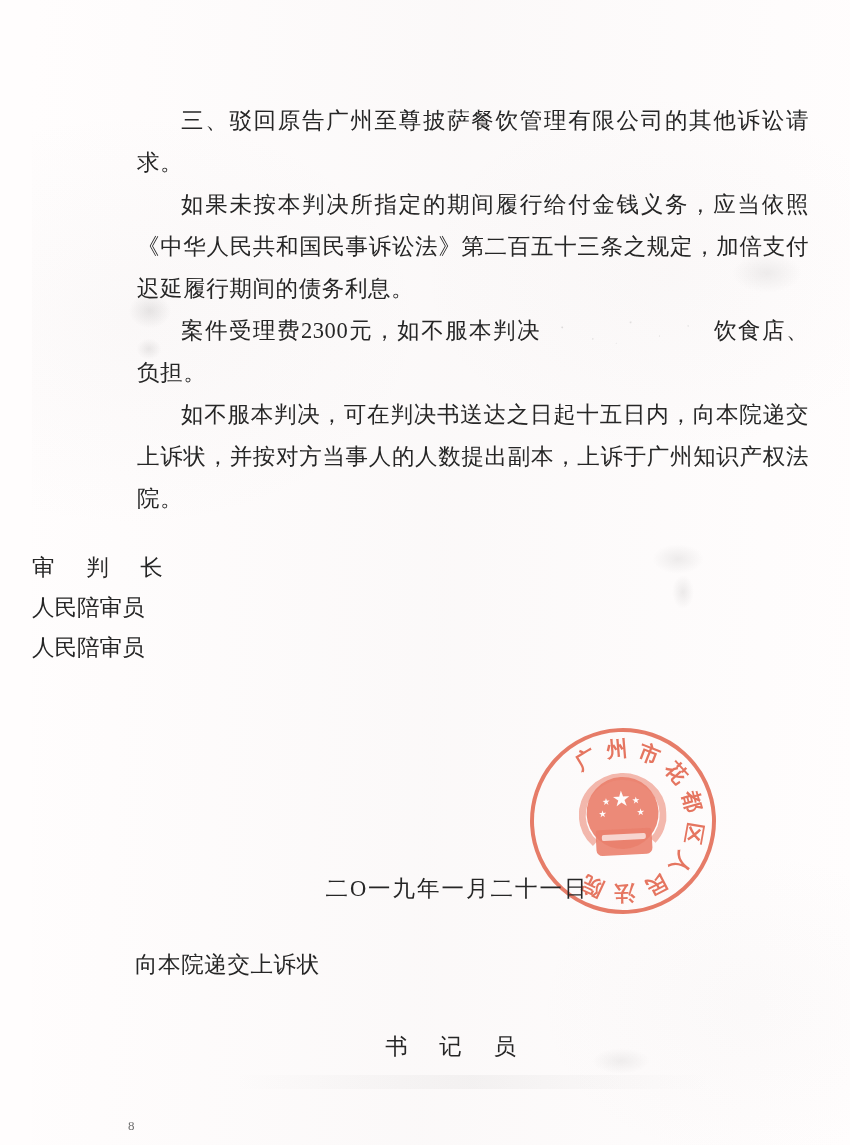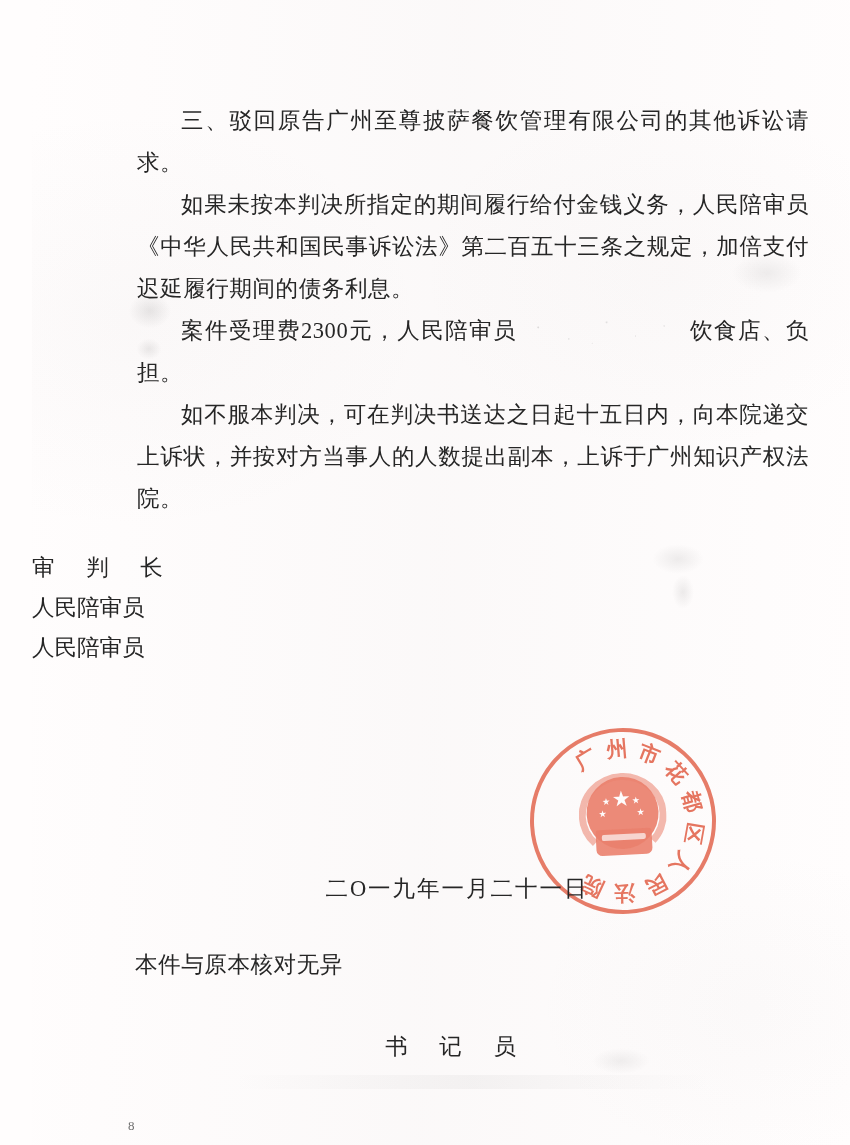--- a/index.html
+++ b/index.html
@@ -263,23 +263,23 @@
   <div class="smudge c"></div>
   <div class="smudge d"></div>
   <div class="smudge e"></div>
   <div class="smudge f"></div>
   <div class="smudge g"></div>
 
   <div class="body-text">
 
     <p class="para">三、驳回原告广州至尊披萨餐饮管理有限公司的其他诉讼请求。</p>
 
-    <p class="para">如果未按本判决所指定的期间履行给付金钱义务，人民陪审员《中华人民共和国民事诉讼法》第二百五十三条之规定，加倍支付迟延履行期间的债务利息。</p>
-
-    <p class="para"><span>案件受理费2300元，人民陪审员</span><span class="redact"></span><span>饮食店、</span><span>负担。</span></p>
+    <p class="para">如果未按本判决所指定的期间履行给付金钱义务，应当依照《中华人民共和国民事诉讼法》第二百五十三条之规定，加倍支付迟延履行期间的债务利息。</p>
+
+    <p class="para"><span>案件受理费2300元，如不服本判决</span><span class="redact"></span><span>饮食店、</span><span>负担。</span></p>
 
     <p class="para">如不服本判决，可在判决书送达之日起十五日内，向本院递交上诉状，并按对方当事人的人数提出副本，上诉于广州知识产权法院。</p>
 
   </div>
 
   <div class="signatures">
     <div class="sig-line spaced">审 判 长</div>
     <div class="sig-line">人民陪审员</div>
     <div class="sig-line">人民陪审员</div>
   </div>
@@ -305,19 +305,19 @@
       <span class="emblem-star small" style="left:28px; top:26px;">★</span>
       <span class="emblem-star small" style="left:24px; top:38px;">★</span>
       <span class="emblem-star small" style="left:58px; top:26px;">★</span>
       <span class="emblem-star small" style="left:62px; top:38px;">★</span>
       <div class="emblem-base"></div>
     </div>
   </div>
 
   <div class="date-line">二O一九年一月二十一日</div>
 
-  <div class="verify-note">本件与原本核对无异</div>
+  <div class="verify-note">向本院递交上诉状</div>
 
   <div class="clerk-line">书 记 员</div>
 
   <div class="page-number">8</div>
 
 </div>
 
 </body></html>

